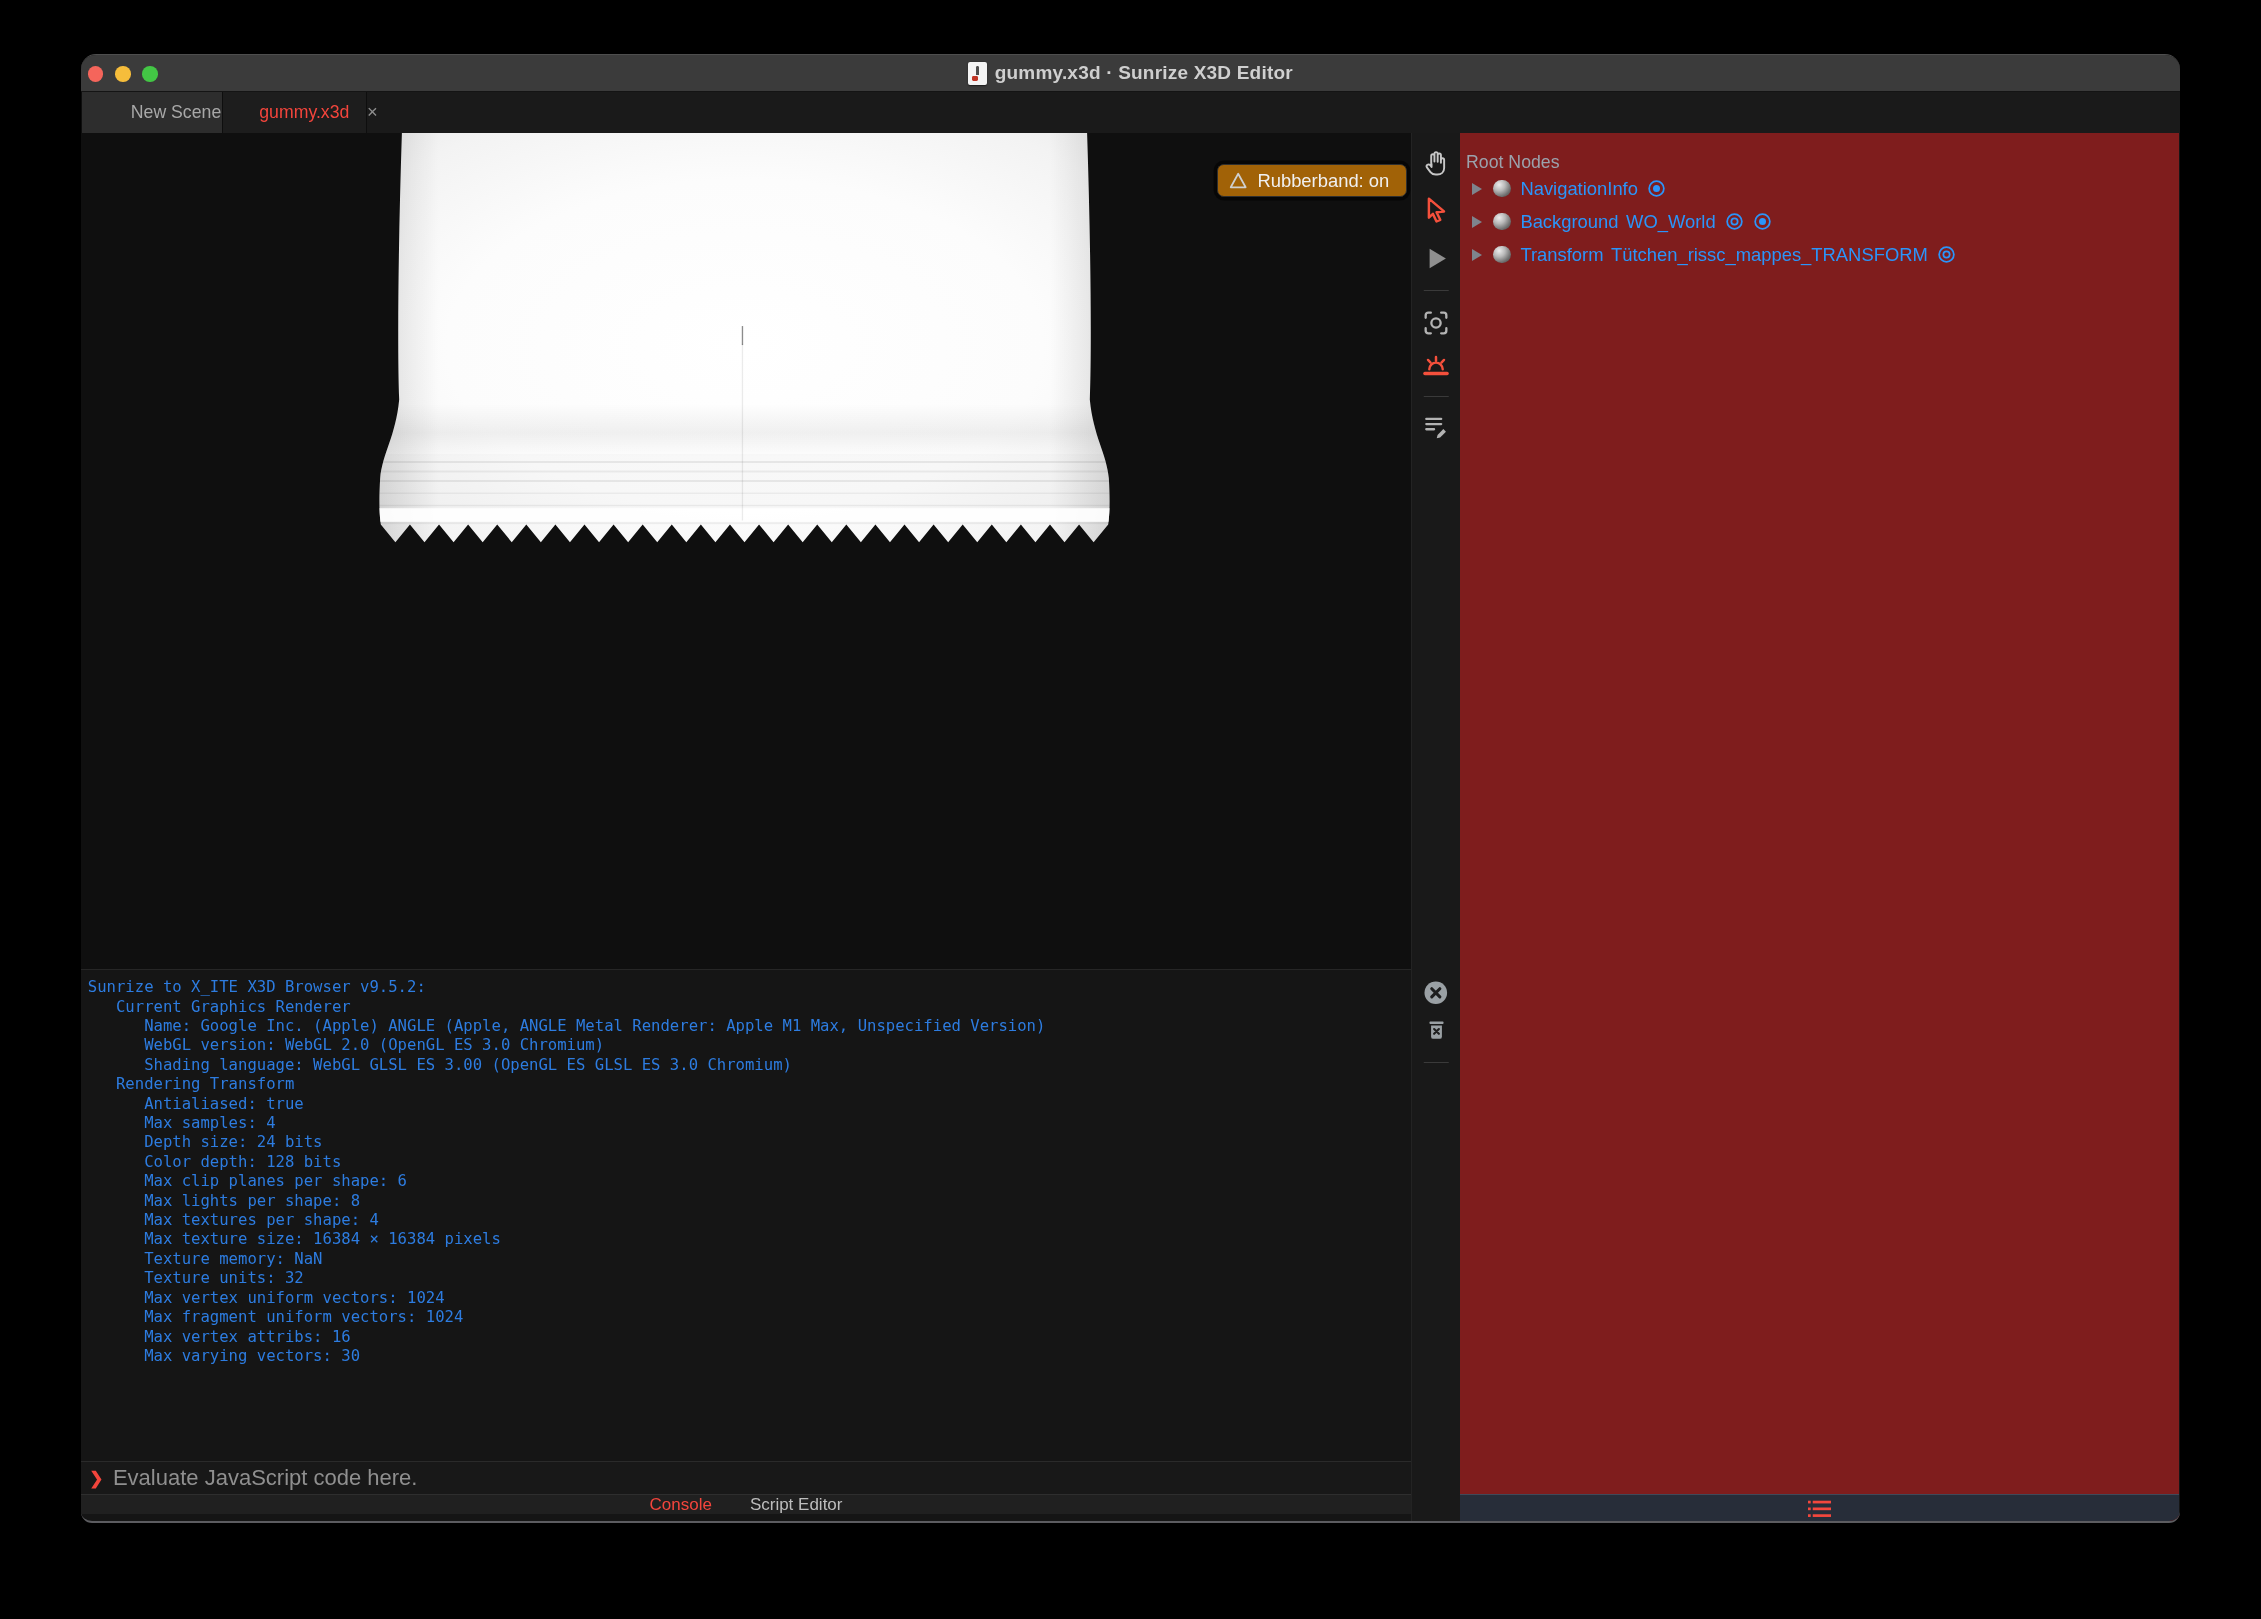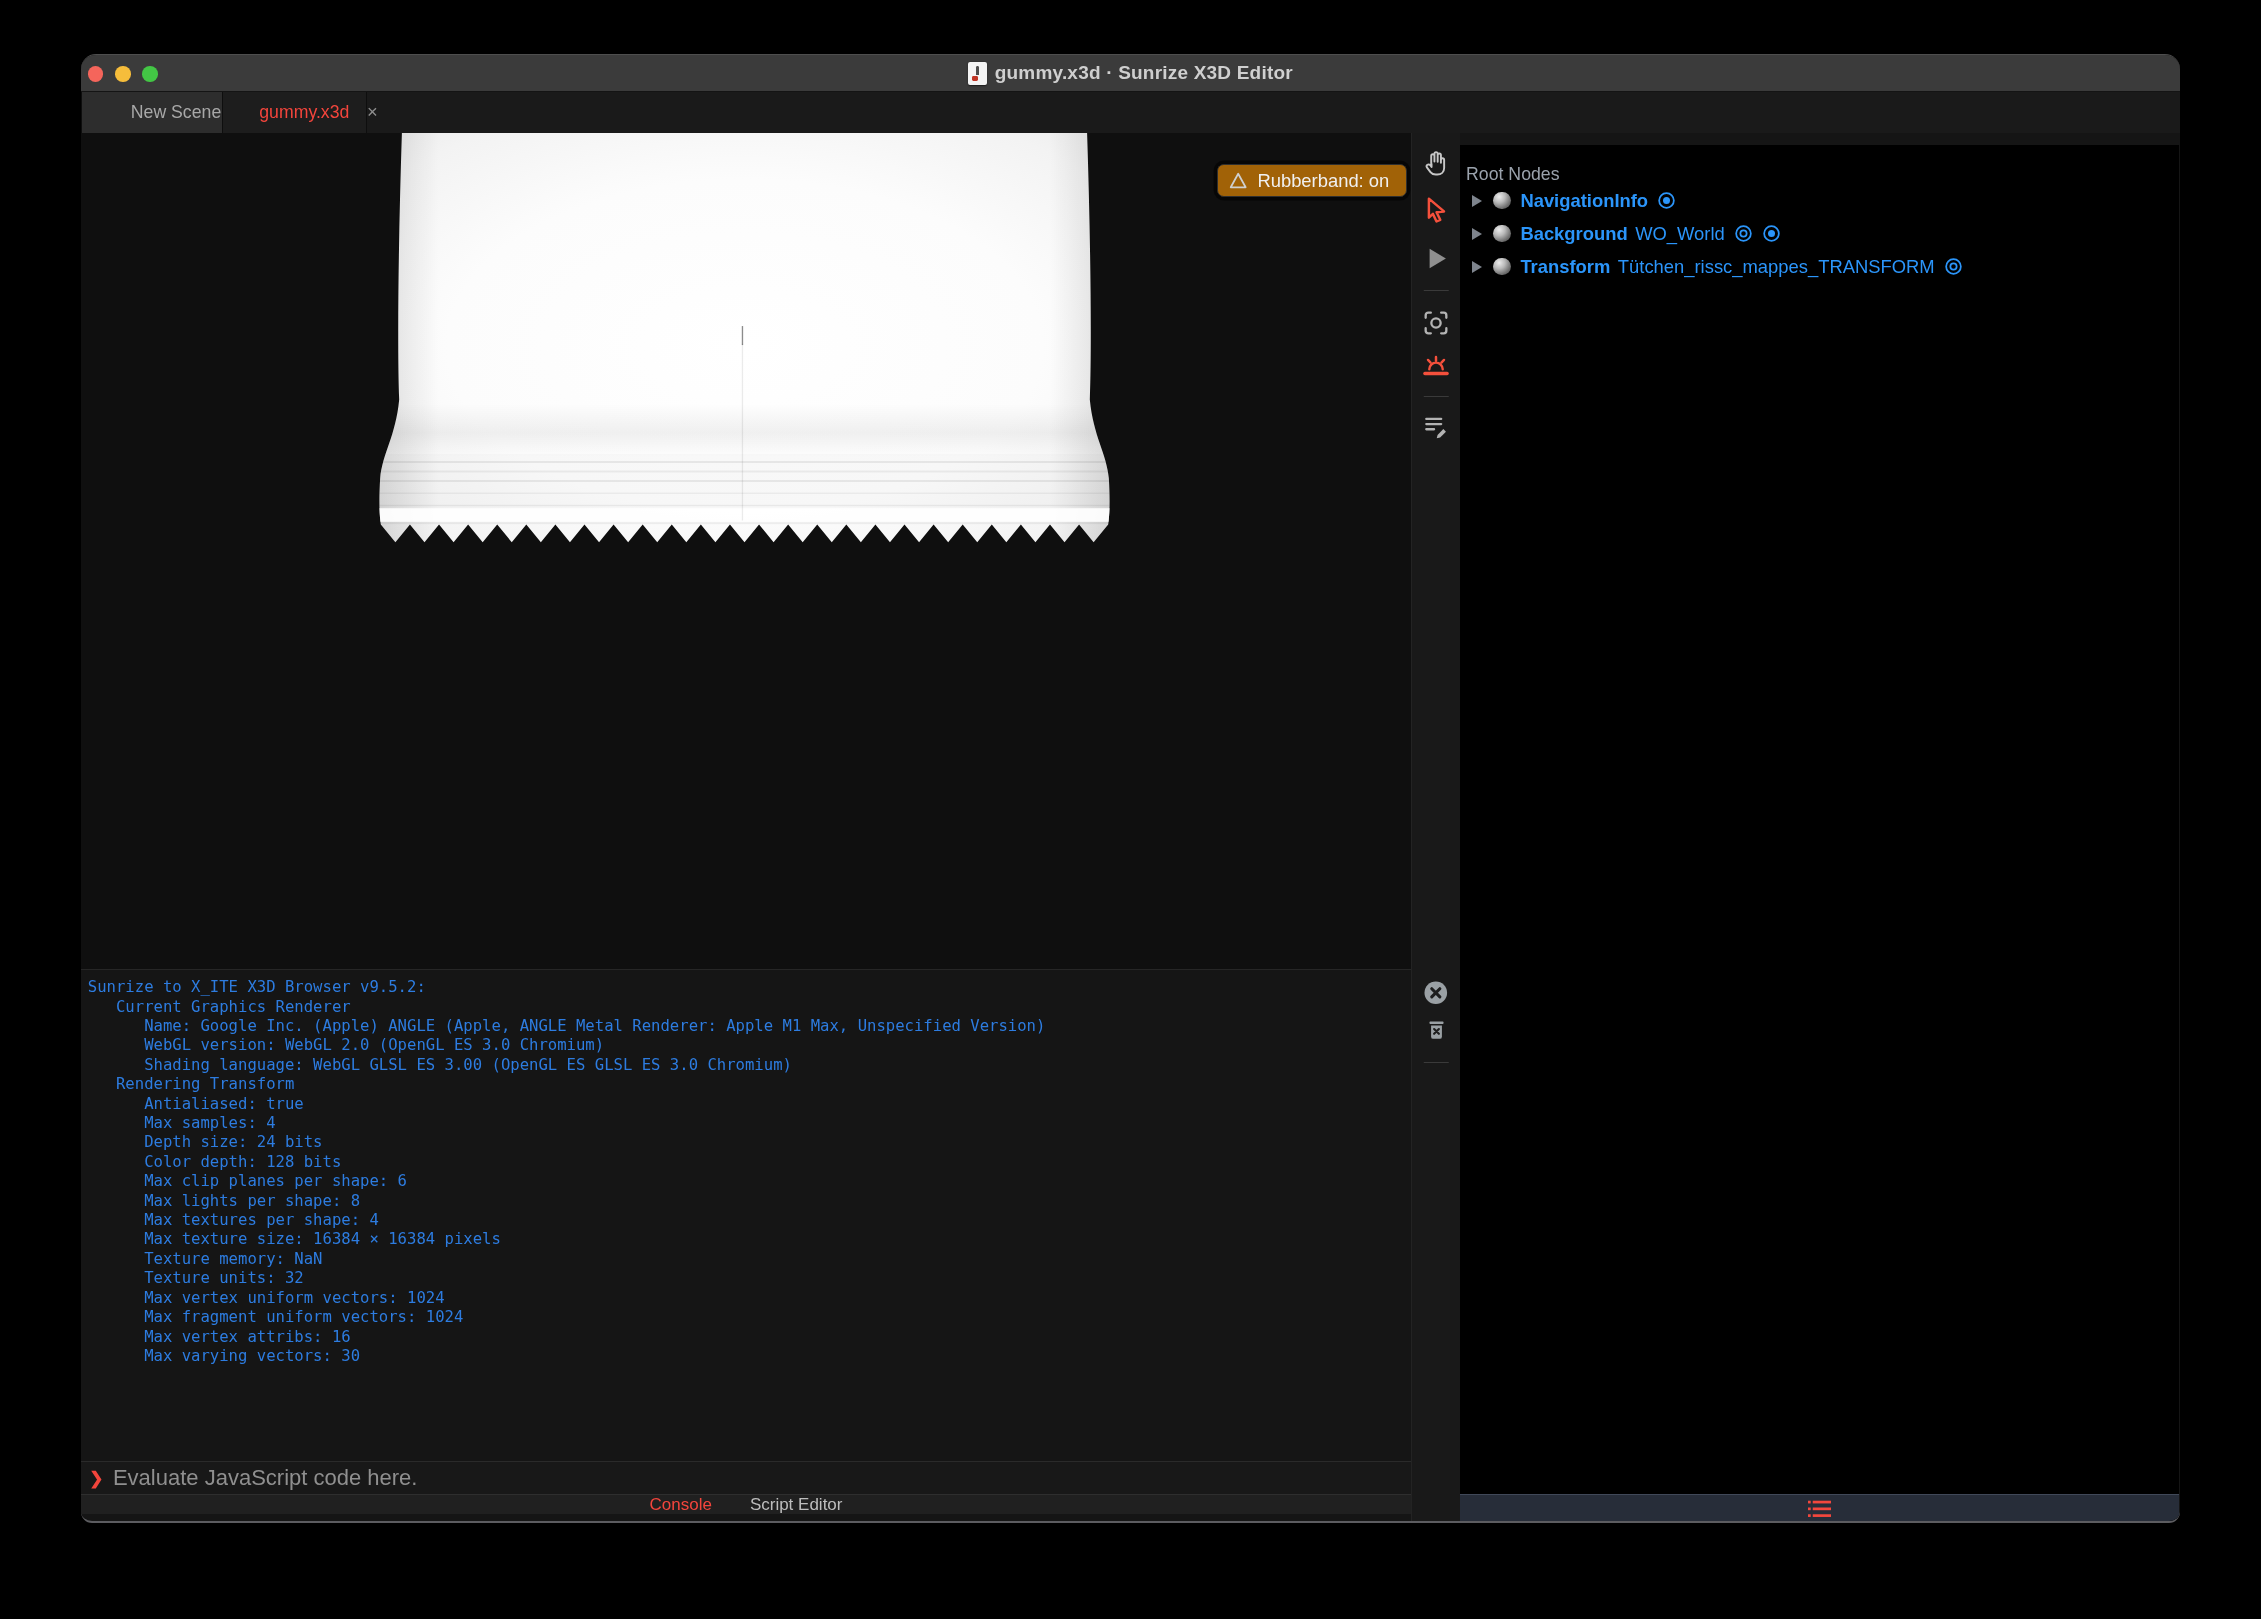--- a/index.html
+++ b/index.html
@@ -27,21 +27,21 @@
   .tab { height:100%; display:flex; align-items:center; justify-content:center; gap:17.7px;
          font-size:17.7px; border-right:1.4px solid #0e0e0e; cursor:default;padding-left:48px; }
   .tab.inactive { width:142px; background:#2d2d2d; color:#a8a8a8; border-left:1.4px solid #0e0e0e; }
   .tab.active { width:144px; background:#1d1d1d; color:#f3453c; }
   .tab .close { color:#8e8e8e; font-size:18.4px; line-height:1; }
 
   
   .content { position:relative; height:1390px; display:flex; }
   .left-stack { width:1330px; display:flex; flex-direction:column; }
   .toolcol { width:49px; background:#191919; border-left:0.7px solid #232323; position:relative; }
-  .rightpanel { width:719px; background:#000000; position:relative;margin-top:12px; }
+  .rightpanel { width:719px; background:#7f1d1d; position:relative; }
 
   
   .viewport { position:relative; height:836px; background:#0f0f0f; overflow:hidden; }
   .bag { position:absolute; left:293px; top:0; }
 
   .chip { position:absolute; left:1136px; top:31px; height:33px; padding:0 16.3px 0 9.5px;
           background:#a16207; border:1.4px solid #2e2e2e; border-radius:6.8px;
           box-shadow:0 0 0 3.4px rgba(0,0,0,.55); display:flex; align-items:center; gap:9.5px; }
   .chip-text { color:#f0f0f0; font-size:18.4px; font-weight:500; white-space:nowrap; }
 
@@ -66,21 +66,21 @@
 
   
   .panel-header { position:absolute; left:6.1px; top:19px; color:#9ba3ad; font-size:17.7px; }
   .tree { position:absolute; left:0; top:39px; width:100%; }
   .tree-row { height:33px; display:flex; align-items:center; }
   .disclosure { width:0; height:0; border-left:10.2px solid #7e848d; border-top:6.1px solid transparent;
                 border-bottom:6.1px solid transparent; margin-left:12.2px; }
   .sphere { width:17.7px; height:17.7px; border-radius:50%; margin-left:11px;
             background:radial-gradient(circle at 34% 28%, #ececec 0%, #b9b9b9 35%, #6d6d6d 70%, #3c3c3c 100%); }
   .node-text { margin-left:9.5px; font-size:18.4px; color:#2b95fa; white-space:nowrap; display:flex; gap:7.5px; align-items:baseline; }
-  .node-type { font-weight:700; }
+  .node-type { font-weight:400; }
   .node-icons { display:flex; gap:6.8px; margin-left:8.2px; align-items:center; }
 
   .panel-footer { position:absolute; left:0; bottom:0; width:100%; height:29px; background:#272d39;
                   border-top:1.4px solid #414959; display:flex; align-items:center; justify-content:center; }
 </style>
 </head>
 <body>
 
 <div class="window">
 

